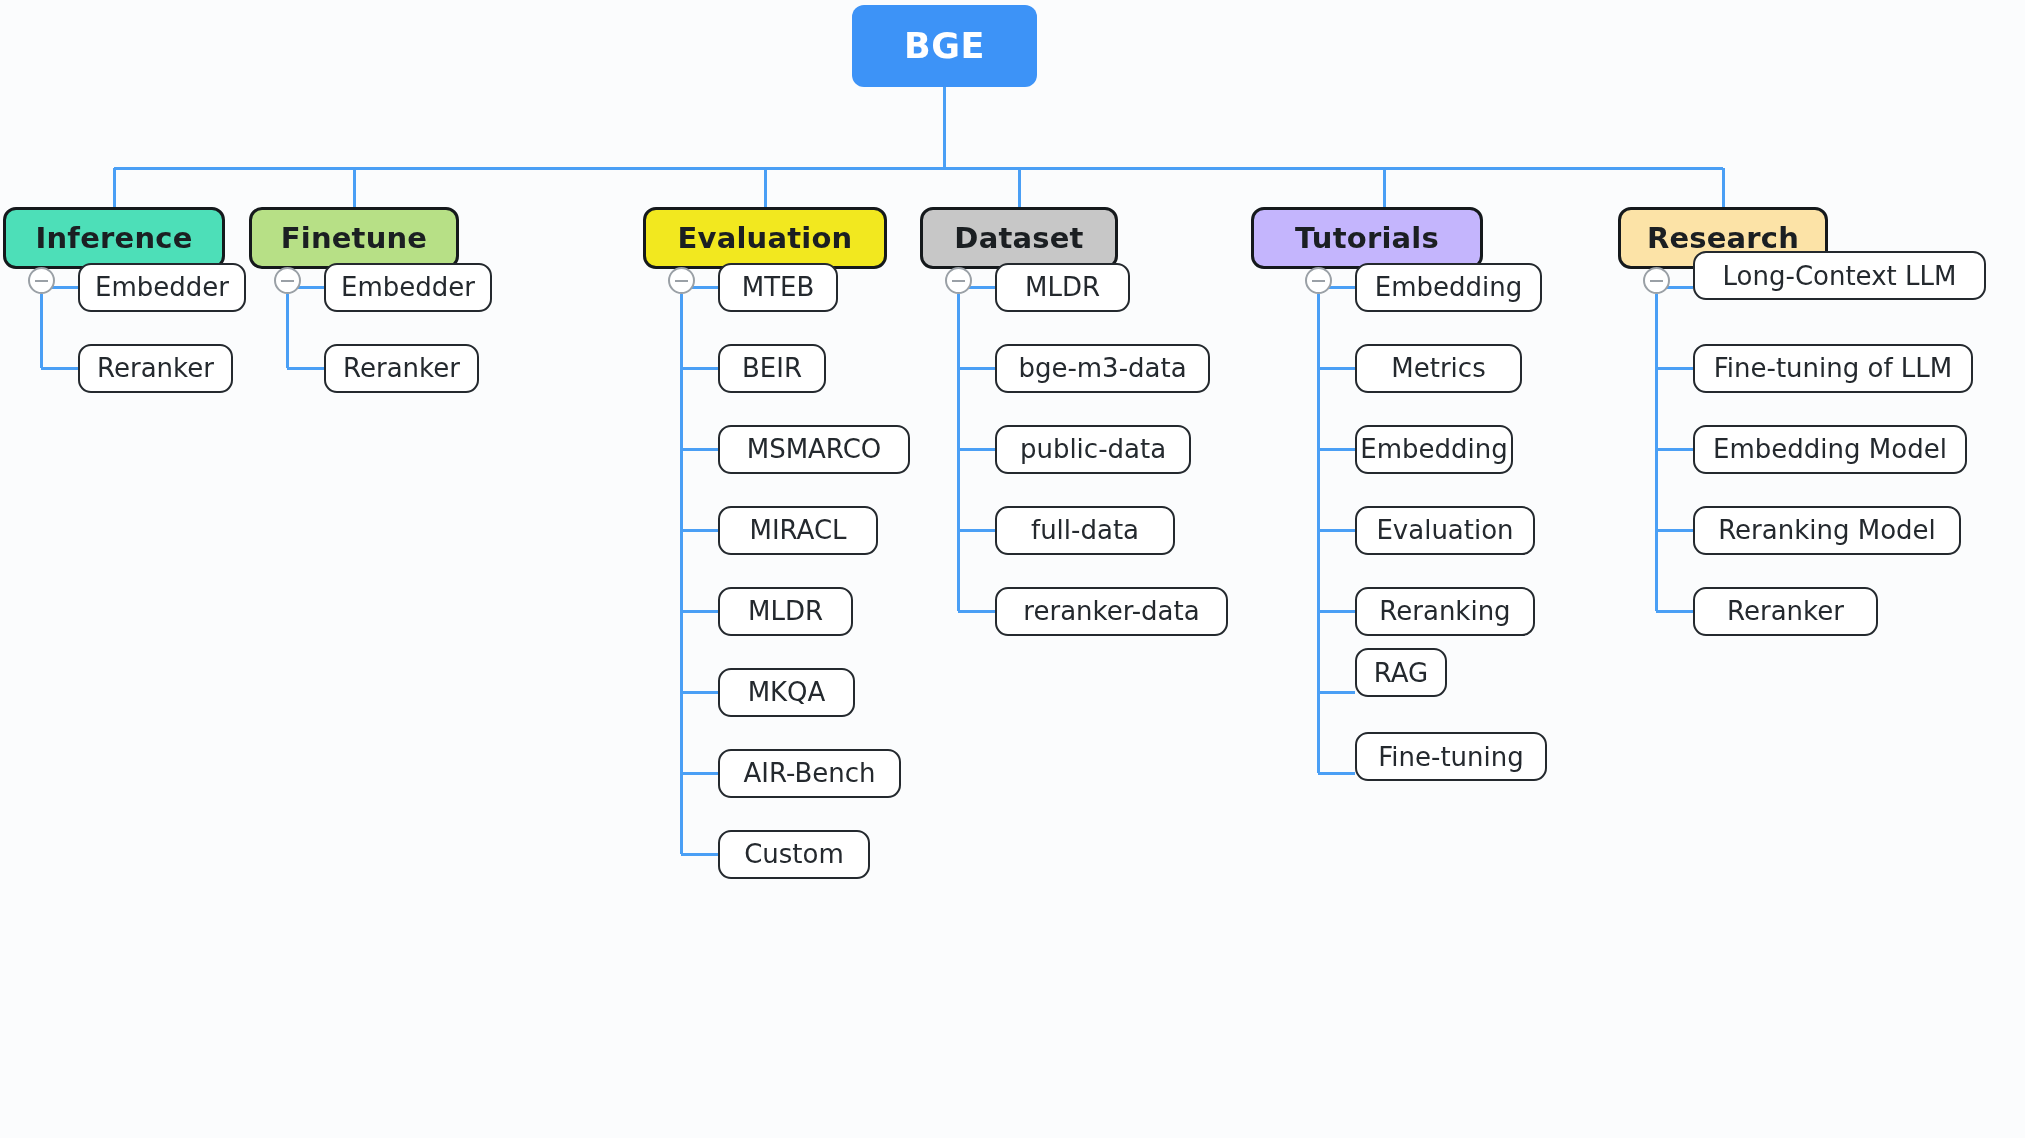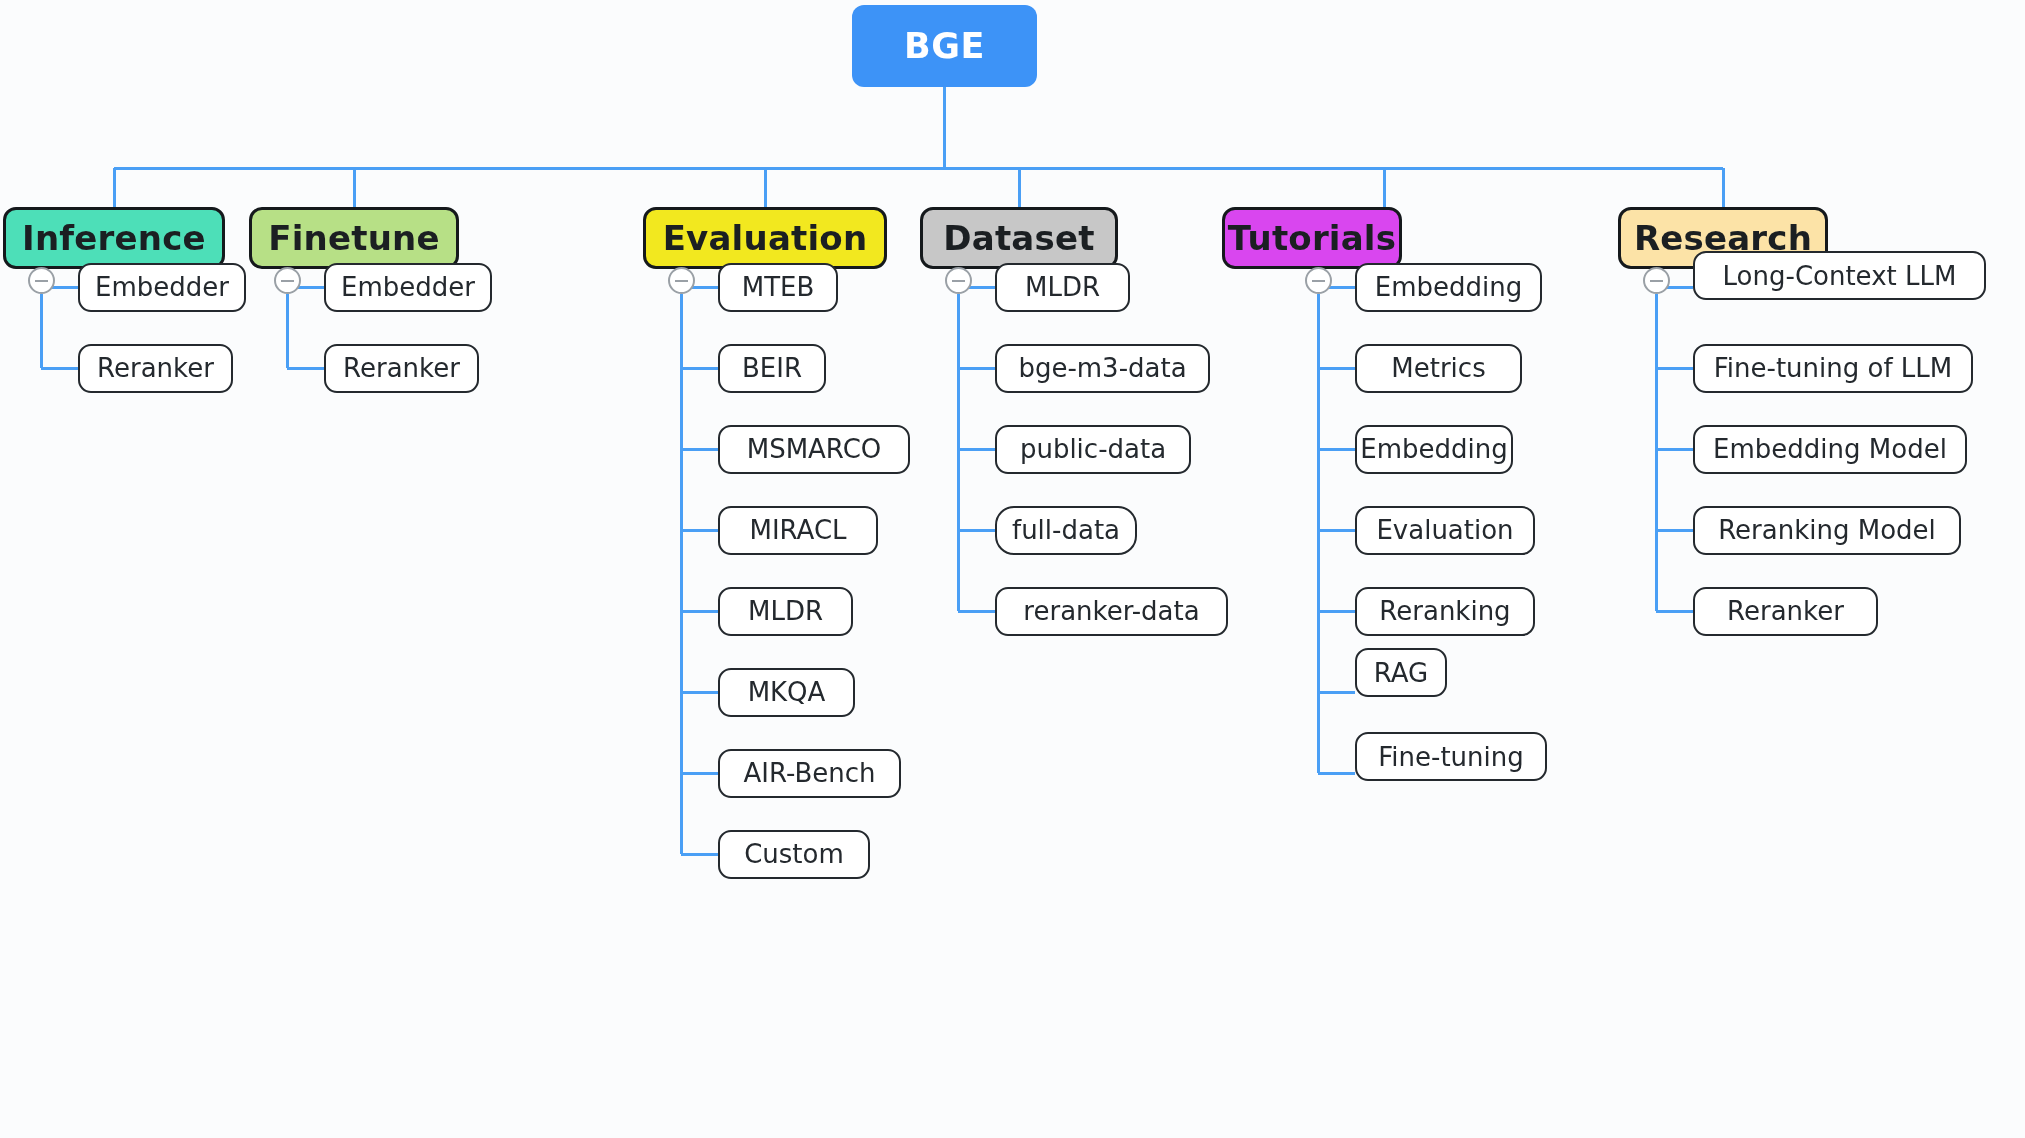--- a/index.html
+++ b/index.html
@@ -40,21 +40,21 @@
     color: #ffffff;
     font-weight: bold;
     font-size: 35px;
     border-radius: 12px;
     letter-spacing: 0.5px;
   }
   .node-cat {
     border: 3px solid #15191c;
     color: #1b1f22;
     font-weight: bold;
-    font-size: 34px;
+    font-size: 29px;
     border-radius: 13px;
     letter-spacing: 0.2px;
   }
   .node-leaf {
     background: #ffffff;
     border: 2.6px solid #24292e;
     color: #24292e;
     font-weight: normal;
     font-size: 26px;
     border-radius: 13px;
@@ -193,27 +193,27 @@
       </div>
       <div class="node node-leaf" style="left: 995px; top: 262.5px; width: 135px; height: 49px;">
         <span>MLDR</span>
       </div>
       <div class="node node-leaf" style="left: 995px; top: 343.5px; width: 215px; height: 49px;">
         <span>bge-m3-data</span>
       </div>
       <div class="node node-leaf" style="left: 995px; top: 424.5px; width: 196px; height: 49px;">
         <span>public-data</span>
       </div>
-      <div class="node node-leaf" style="left: 995px; top: 505.5px; width: 142px; height: 49px; border-radius: 19px;">
+      <div class="node node-leaf" style="left: 995px; top: 505.5px; width: 180px; height: 49px;">
         <span>full-data</span>
       </div>
       <div class="node node-leaf" style="left: 995px; top: 586.5px; width: 233px; height: 49px;">
         <span>reranker-data</span>
       </div>
-      <div class="node node-cat" style="left: 1222px; top: 207px; width: 180px; height: 62px; background: #d946ef;">
+      <div class="node node-cat" style="left: 1251px; top: 207px; width: 232px; height: 62px; background: #c4b5fd;">
         <span>Tutorials</span>
       </div>
       <div class="collapse-btn" style="left: 1304.5px; top: 267px;">
         <div class="bar"></div>
       </div>
       <div class="node node-leaf" style="left: 1355px; top: 262.5px; width: 187px; height: 49px;">
         <span>Embedding</span>
       </div>
       <div class="node node-leaf" style="left: 1355px; top: 343.5px; width: 167px; height: 49px;">
         <span>Metrics</span>

